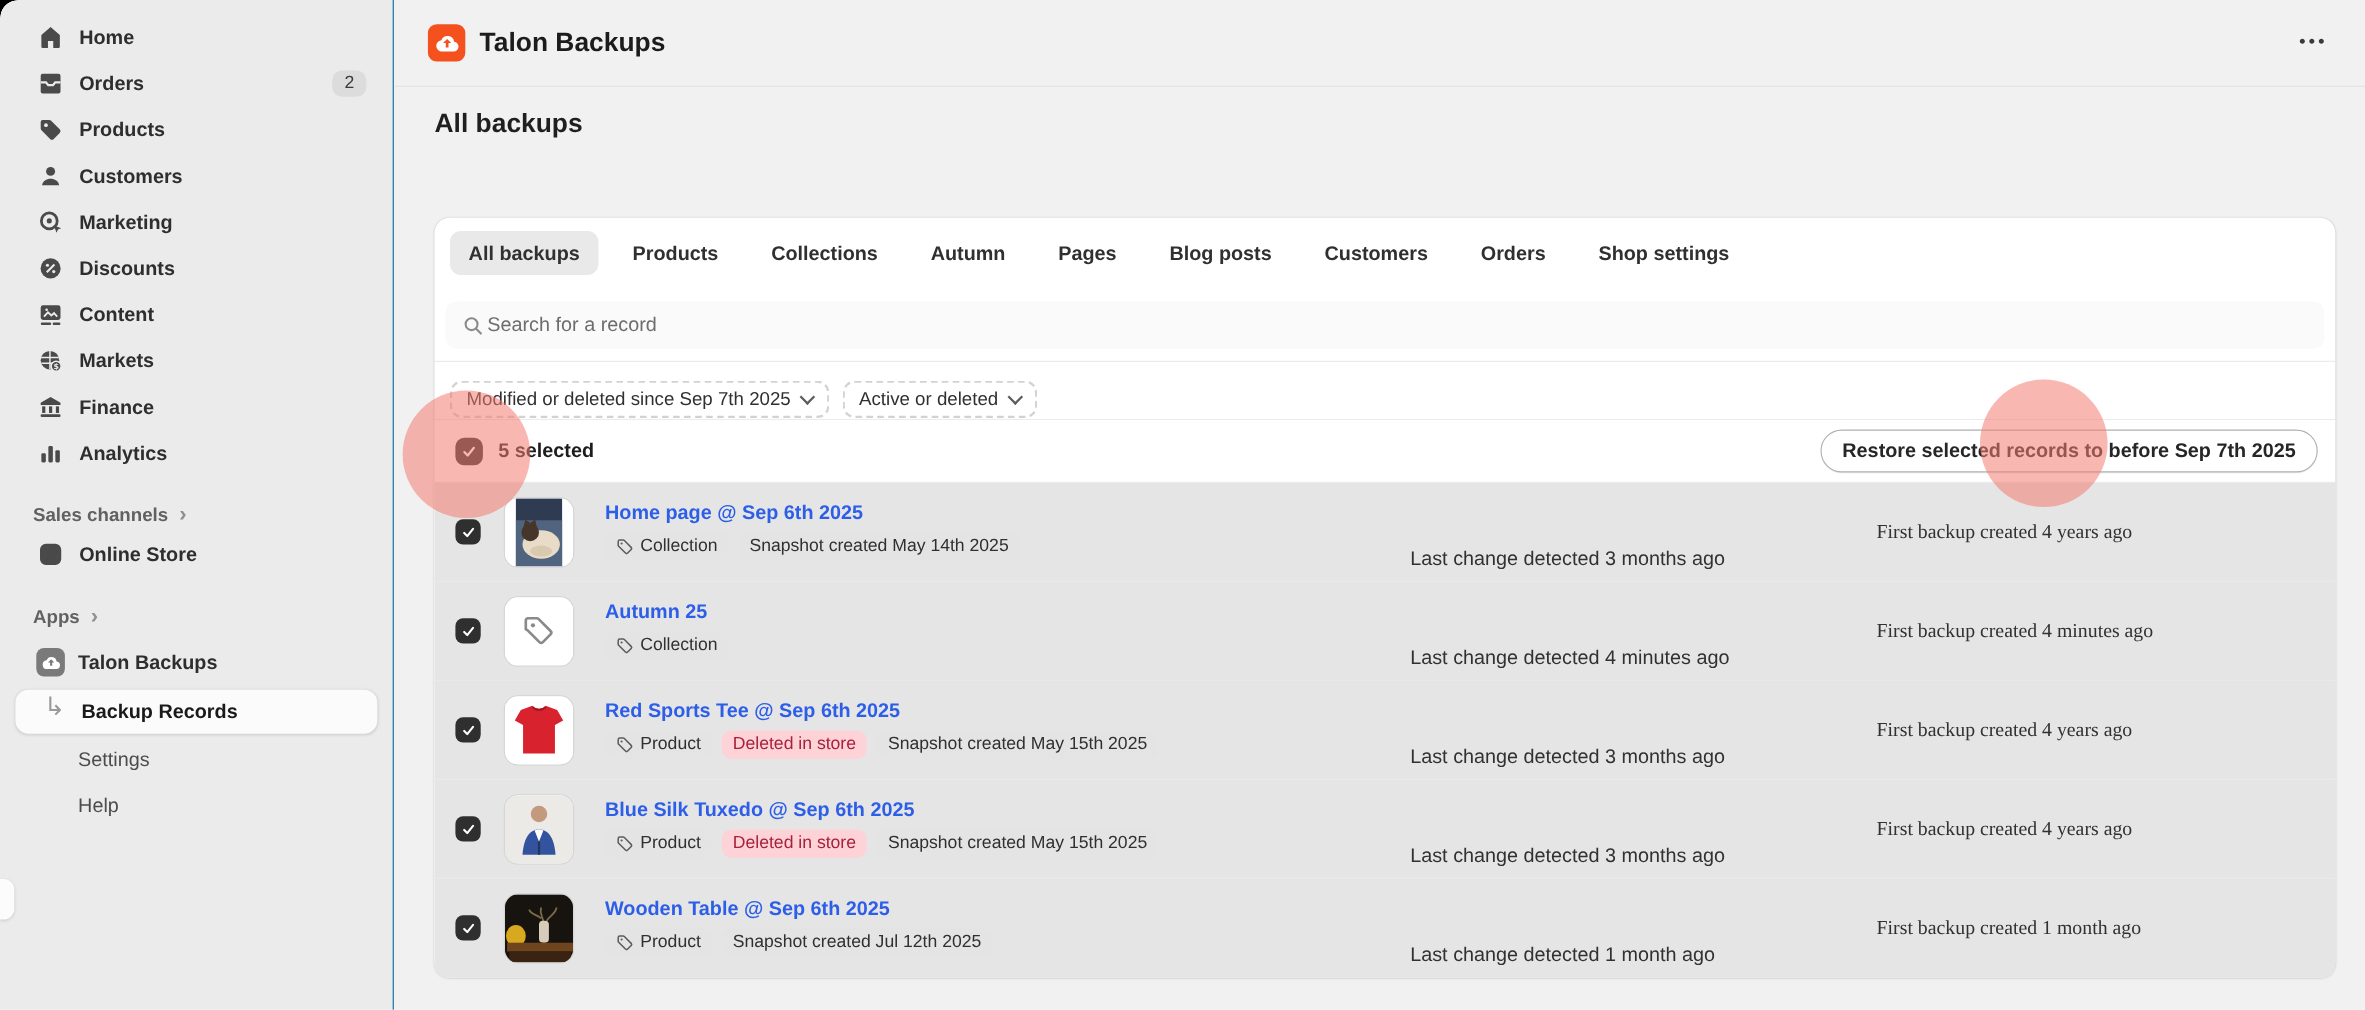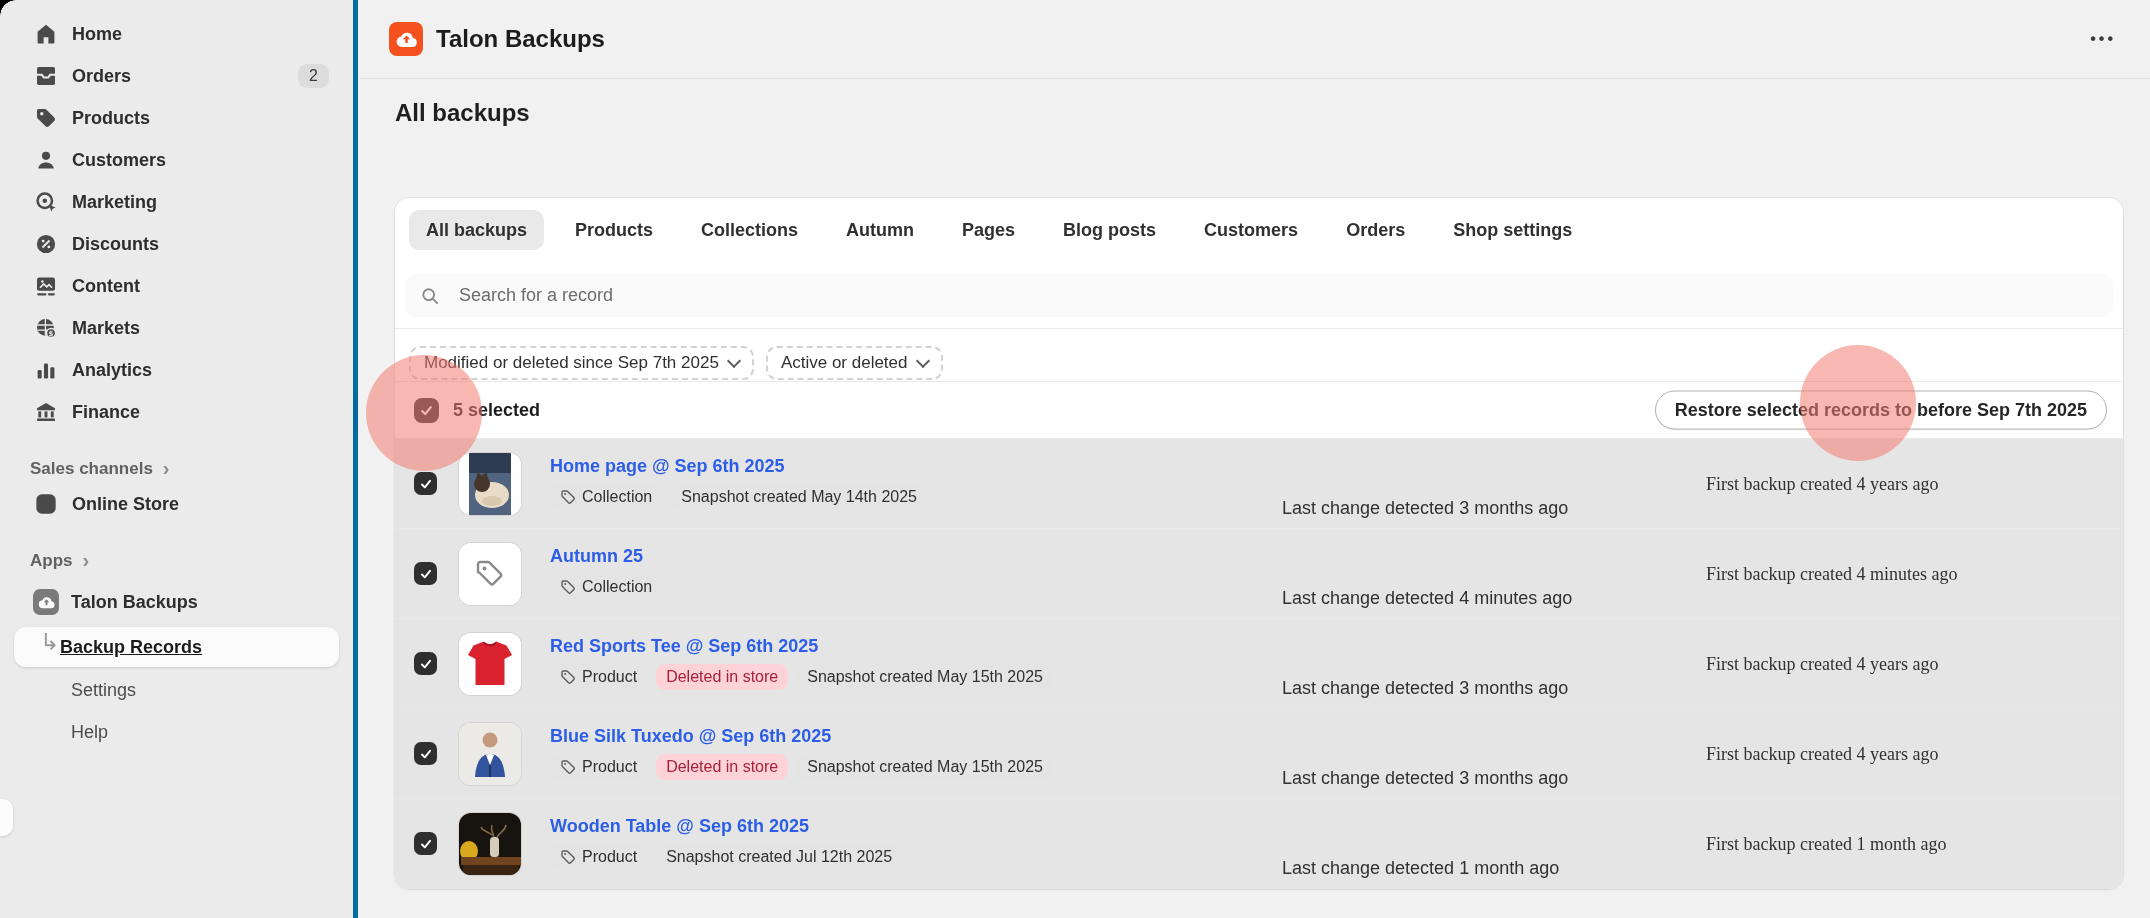--- a/index.html
+++ b/index.html
@@ -3,49 +3,49 @@
 <meta charset="utf-8">
 <style>
   html,body{margin:0;padding:0;}
   body{
     width:2150px;height:918px;position:relative;overflow:hidden;
     background:#f1f1f1;color:#303030;
     font-family:"Liberation Sans","DejaVu Sans",sans-serif;
     -webkit-font-smoothing:antialiased;
   }
   
-  .sidebar{position:absolute;left:0;top:0;bottom:0;width:358px;background:#ebebeb;border-right:5px solid #0369a1;box-sizing:border-box;z-index:2;}
+  .sidebar{position:absolute;left:0;top:0;bottom:0;width:358px;background:#ebebeb;border-right:1px solid #0369a1;box-sizing:border-box;z-index:2;}
   .nav{padding-top:13px;}
   .nav-item{display:flex;align-items:center;height:42px;padding:0 24px 0 34px;font-size:18px;font-weight:600;color:#2e2e2e;cursor:pointer;}
   .nicon{width:24px;height:24px;margin-right:14px;color:#4a4a4a;flex:none;display:flex;}
   .nicon svg{width:100%;height:100%;fill:currentColor;}
   .nbadge{margin-left:auto;background:#dcdcdc;border-radius:9px;padding:3px 11px;font-size:16px;font-weight:500;color:#3a3a3a;}
   .section-label{display:flex;align-items:center;gap:10px;height:28px;margin-top:22px;padding:0 24px 0 30px;font-size:17px;font-weight:600;color:#616161;cursor:pointer;}
   .section-label .chev{color:#8f8f8f;font-size:20px;line-height:1;margin-top:-3px;}
   .app-tile{border-radius:8px;display:flex;align-items:center;justify-content:center;flex:none;}
   .app-tile.small{width:26px;height:26px;border-radius:7px;background:#7a7a7a;color:#7a7a7a;margin-right:12px;margin-left:-1px;}
   .app-tile.small svg{width:21px;height:21px;}
   .nav-sub{display:flex;align-items:center;height:42px;padding-left:71px;font-size:18px;font-weight:500;color:#4c4c4c;cursor:pointer;}
   .nav-sub.active{height:40px;margin:4px 14px 2px 14px;padding-left:0;background:#fbfbfb;border-radius:12px;box-shadow:0 1px 3px rgba(0,0,0,.13);font-weight:700;color:#1a1a1a;position:relative;}
   .nav-sub.active .elbow{position:absolute;left:26px;top:2px;color:#9a9a9a;font-size:23px;font-weight:400;}
-  .nav-sub.active .lbl{margin-left:46px;text-decoration:underline;}
+  .nav-sub.active .lbl{margin-left:60px;}
   
   .topbar{position:absolute;left:359px;right:0;top:0;height:79px;display:flex;align-items:center;padding:0 28px 0 30px;border-bottom:1px solid #e3e3e3;box-sizing:border-box;}
   .app-tile.orange{width:34px;height:34px;background:#f4511e;color:#f4511e;}
   .app-tile.orange svg{width:27px;height:27px;}
   .topbar h1{font-size:24px;font-weight:700;color:#1c1c1c;margin:0 0 0 13px;}
   .dots{margin-left:auto;border:none;background:none;font-size:16px;letter-spacing:3px;color:#3a3a3a;font-weight:700;cursor:pointer;font-family:inherit;padding:6px;}
   
   .page-title{position:absolute;left:395px;top:99px;margin:0;font-size:24px;font-weight:700;color:#1f1f1f;}
   .card{position:absolute;left:395px;top:198px;width:1728px;height:691px;background:#fff;border-radius:14px;box-shadow:0 0 0 1px rgba(0,0,0,.05),0 1px 3px rgba(0,0,0,.06);overflow:hidden;}
   .tabs{height:64px;display:flex;align-items:center;gap:14px;padding:0 14px;}
   .tab{height:40px;display:flex;align-items:center;padding:0 17px;border-radius:10px;font-size:18px;font-weight:600;color:#303030;background:none;border:none;cursor:pointer;font-family:inherit;white-space:nowrap;}
   .tab.active{background:#e9e9e9;}
   .searchrow{height:67px;padding:12px 10px;box-sizing:border-box;border-bottom:1px solid #e9e9e9;}
-  .searchbox{height:43px;background:#fafafa;border-radius:10px;display:flex;align-items:center;padding:0 15px;gap:17px;box-sizing:border-box;}
+  .searchbox{height:43px;background:#fafafa;border-radius:10px;display:flex;align-items:center;padding:0 15px;gap:1px;box-sizing:border-box;}
   .sicon{width:20px;height:20px;color:#8a8a8a;flex:none;display:flex;}
   .sicon svg{width:100%;height:100%;}
   .searchbox input{flex:1;border:none;outline:none;background:transparent;font-size:18px;color:#303030;font-family:inherit;}
   .searchbox input::placeholder{color:#6d6d6d;}
   .filters{height:53px;display:flex;align-items:center;gap:12px;padding:0 14px;border-bottom:1px solid #e9e9e9;box-sizing:border-box;}
   .chip{display:inline-flex;align-items:center;gap:10px;height:34px;padding:0 13px;border:2px dashed #d2d2d2;border-radius:11px;font-size:17px;font-weight:500;color:#303030;background:#fff;cursor:pointer;box-sizing:border-box;margin-top:16px;}
   .chev-down{width:8px;height:8px;border-right:2px solid #5c5c5c;border-bottom:2px solid #5c5c5c;transform:rotate(45deg);margin-top:-4px;flex:none;}
   .selrow{position:relative;height:57px;border-bottom:1px solid #e9e9e9;background:#fff;box-sizing:border-box;}
   .cb{position:absolute;width:25px;height:25px;background:#2f2f2f;border-radius:8px;display:flex;align-items:center;justify-content:center;cursor:pointer;}
   .selrow .cb{left:19px;top:16px;}
@@ -154,38 +154,38 @@
             <path d="M9.5 2.5v14M2.8 7.5h13.4M3 11.8h13" stroke="#ebebeb" stroke-width="1.1" fill="none"></path>
             <circle cx="14.2" cy="14.2" r="3.8" stroke="#ebebeb" stroke-width="1.2"></circle>
             <text x="14.2" y="16.3" font-size="6" fill="#ebebeb" text-anchor="middle" font-family="DejaVu Sans, sans-serif">$</text>
           </svg>
         </span>
         <span>Markets</span>
       </div>
       <div class="nav-item">
         <span class="nicon">
           <svg viewBox="0 0 20 20">
-            <rect x="3" y="10" width="3.4" height="7" rx="1"></rect>
-            <rect x="8.3" y="4.6" width="3.4" height="12.4" rx="1"></rect>
-            <rect x="13.6" y="7.8" width="3.4" height="9.2" rx="1"></rect>
-          </svg>
-        </span>
-        <span>Analytics</span>
-      </div>
-      <div class="nav-item">
-        <span class="nicon">
-          <svg viewBox="0 0 20 20">
             <path d="M10 2.5 17.5 6.8v1.7h-15V6.8Z"></path>
             <rect x="3.6" y="9.5" width="2.4" height="5"></rect>
             <rect x="8.8" y="9.5" width="2.4" height="5"></rect>
             <rect x="14" y="9.5" width="2.4" height="5"></rect>
             <rect x="2.5" y="15.5" width="15" height="2.1" rx=".7"></rect>
           </svg>
         </span>
         <span>Finance</span>
+      </div>
+      <div class="nav-item">
+        <span class="nicon">
+          <svg viewBox="0 0 20 20">
+            <rect x="3" y="10" width="3.4" height="7" rx="1"></rect>
+            <rect x="8.3" y="4.6" width="3.4" height="12.4" rx="1"></rect>
+            <rect x="13.6" y="7.8" width="3.4" height="9.2" rx="1"></rect>
+          </svg>
+        </span>
+        <span>Analytics</span>
       </div>
     </nav>
 
   <div class="section-label">
     <span>Sales channels</span>
     <span class="chev">›</span>
   </div>
   <div class="nav-item">
     <span class="nicon" id="store-icon-slot">
         <svg viewBox="0 0 20 20" fill="none" stroke="currentColor">

